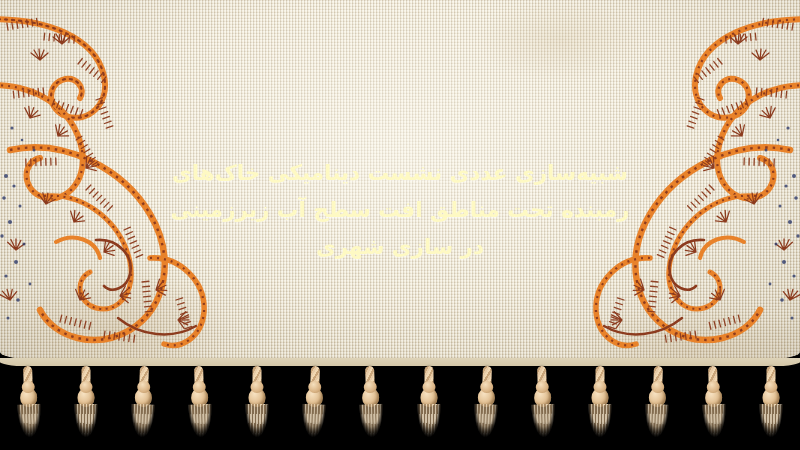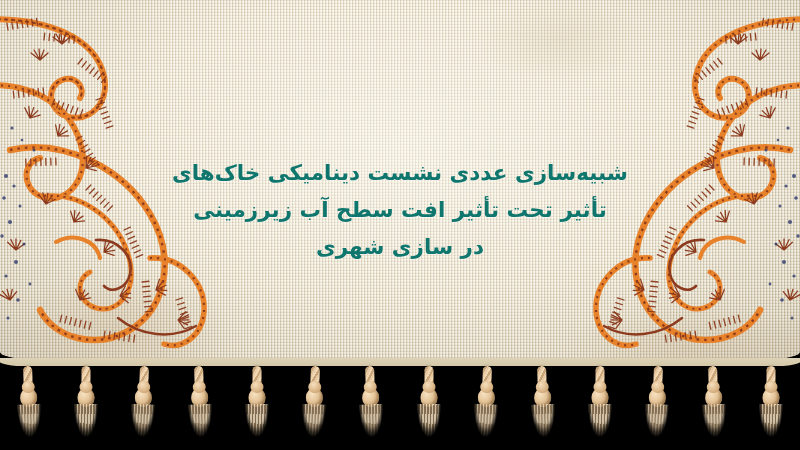--- a/index.html
+++ b/index.html
@@ -48,21 +48,21 @@
   .emb{position:absolute;top:0;width:250px;height:374px;pointer-events:none;}
   .emb.left{left:0;}
   .emb.right{right:0;transform:scaleX(-1);}
   .emb svg{display:block;width:100%;height:100%;}
 
   
   #title{
     position:absolute;left:50%;top:154px;transform:translateX(-50%);
     width:520px;text-align:center;
     direction:rtl;
-    color:#0f766e;
+    color:#fef9c3;
     font-size:21.5px;
     font-weight:bold;
     line-height:37px;
     letter-spacing:0px;
     text-shadow:0 1px 0 rgba(255,255,255,.35);
   }
   #title .tline{display:block;white-space:nowrap;}
 
   
   #fringe{
@@ -265,21 +265,21 @@
           <circle cx="8" cy="318" r="1.5"></circle>
         <circle cx="34" cy="150" r="1.5"></circle>
           <circle cx="22" cy="140" r="1.3"></circle>
         <circle cx="12" cy="128" r="1.6"></circle>
       </g>
     </svg>
   </div>
 
   <div id="title">
     <span class="tline">شبیه‌سازی عددی نشست دینامیکی خاک‌های</span>
-    <span class="tline">تأثیر تحت تأثیر افت سطح آب زیرزمینی</span>
+    <span class="tline">رمبنده تحت مناطق افت سطح آب زیرزمینی</span>
     <span class="tline">در سازی شهری</span>
   </div>
 
   <div id="hem"></div>
 
   <div id="fringe">
       <div class="tassel" style="left: 8.57143px; transform: rotate(-2deg);">
         <div class="cord"></div>
         <div class="knot"></div>
         <div class="skirt"></div>

